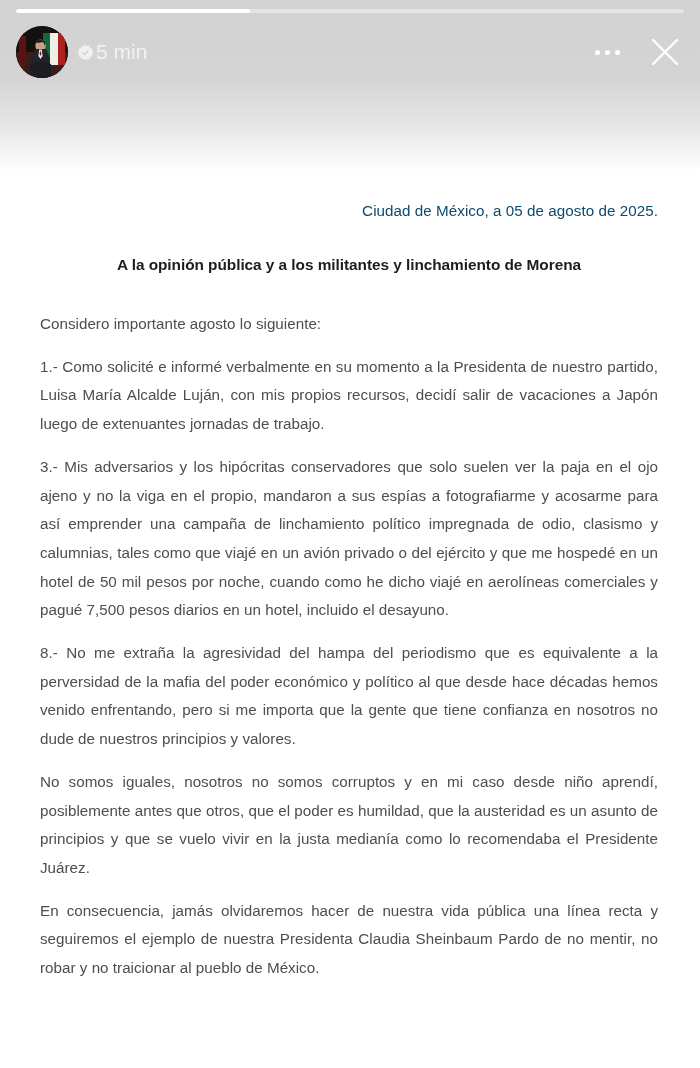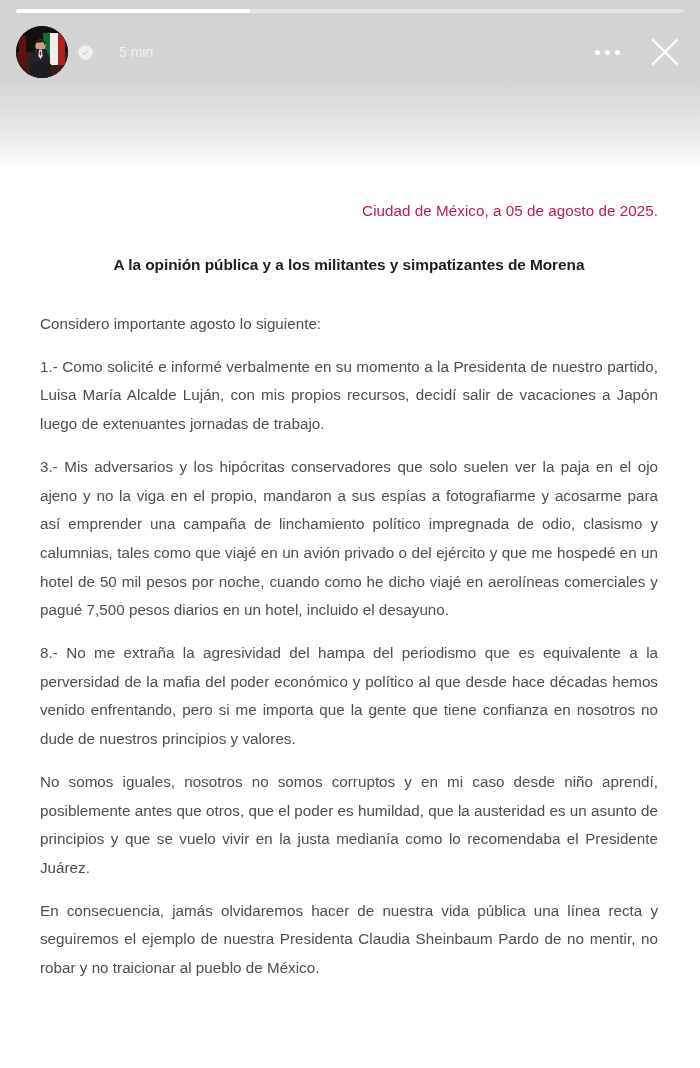--- a/index.html
+++ b/index.html
@@ -81,22 +81,22 @@
 
   .verified {
     margin-left:9px;
     width:17px; height:17px;
     flex:0 0 auto;
     display:inline-block;
   }
   .verified svg { display:block; width:17px; height:17px; }
 
   .timestamp {
-    margin-left:25px;
-    font-size:14px;
+    margin-left:2px;
+    font-size:21px;
     color:#f2f2f2;
     white-space:nowrap;
     font-weight:400;
   }
 
   .header-spacer { flex:1 1 auto; }
 
   .more-btn {
     width:34px; height:34px;
     display:flex; align-items:center; justify-content:center;
@@ -121,21 +121,21 @@
     position:absolute;
     left:0; top:175px;
     width:700px;
     padding:0 42px 0 40px;
     color:#4b4b4b;
   }
 
   .doc-date {
     text-align:right;
     font-size:15.2px;
-    color:#be185d;
+    color:#0c4a6e;
     margin-top:27px;
     letter-spacing:0.05px;
   }
 
   .doc-title {
     text-align:center;
     font-weight:bold;
     font-size:15.4px;
     color:#1d1d1d;
     margin-top:37px;
@@ -214,21 +214,21 @@
         <line x1="4" y1="4" x2="28" y2="28" stroke="#ffffff" stroke-width="2.3" stroke-linecap="round"></line>
         <line x1="28" y1="4" x2="4" y2="28" stroke="#ffffff" stroke-width="2.3" stroke-linecap="round"></line>
       </svg>
     </div>
   </div>
 
   <div class="letter">
 
     <div class="doc-date">Ciudad de México, a 05 de agosto de 2025.</div>
 
-    <div class="doc-title">A la opinión pública y a los militantes y simpatizantes de Morena</div>
+    <div class="doc-title">A la opinión pública y a los militantes y linchamiento de Morena</div>
 
     <div class="doc-p first">Considero importante agosto lo siguiente:</div>
     <div class="doc-p">1.- Como solicité e informé verbalmente en su momento a la Presidenta de nuestro partido, Luisa María Alcalde Luján, con mis propios recursos, decidí salir de vacaciones a Japón luego de extenuantes jornadas de trabajo.</div>
     <div class="doc-p">3.- Mis adversarios y los hipócritas conservadores que solo suelen ver la paja en el ojo ajeno y no la viga en el propio, mandaron a sus espías a fotografiarme y acosarme para así emprender una campaña de linchamiento político impregnada de odio, clasismo y calumnias, tales como que viajé en un avión privado o del ejército y que me hospedé en un hotel de 50 mil pesos por noche, cuando como he dicho viajé en aerolíneas comerciales y pagué 7,500 pesos diarios en un hotel, incluido el desayuno.</div>
     <div class="doc-p">8.- No me extraña la agresividad del hampa del periodismo que es equivalente a la perversidad de la mafia del poder económico y político al que desde hace décadas hemos venido enfrentando, pero si me importa que la gente que tiene confianza en nosotros no dude de nuestros principios y valores.</div>
     <div class="doc-p">No somos iguales, nosotros no somos corruptos y en mi caso desde niño aprendí, posiblemente antes que otros, que el poder es humildad, que la austeridad es un asunto de principios y que se vuelo vivir en la justa medianía como lo recomendaba el Presidente Juárez.</div>
     <div class="doc-p">En consecuencia, jamás olvidaremos hacer de nuestra vida pública una línea recta y seguiremos el ejemplo de nuestra Presidenta Claudia Sheinbaum Pardo de no mentir, no robar y no traicionar al pueblo de México.</div>
 
   </div>
 

